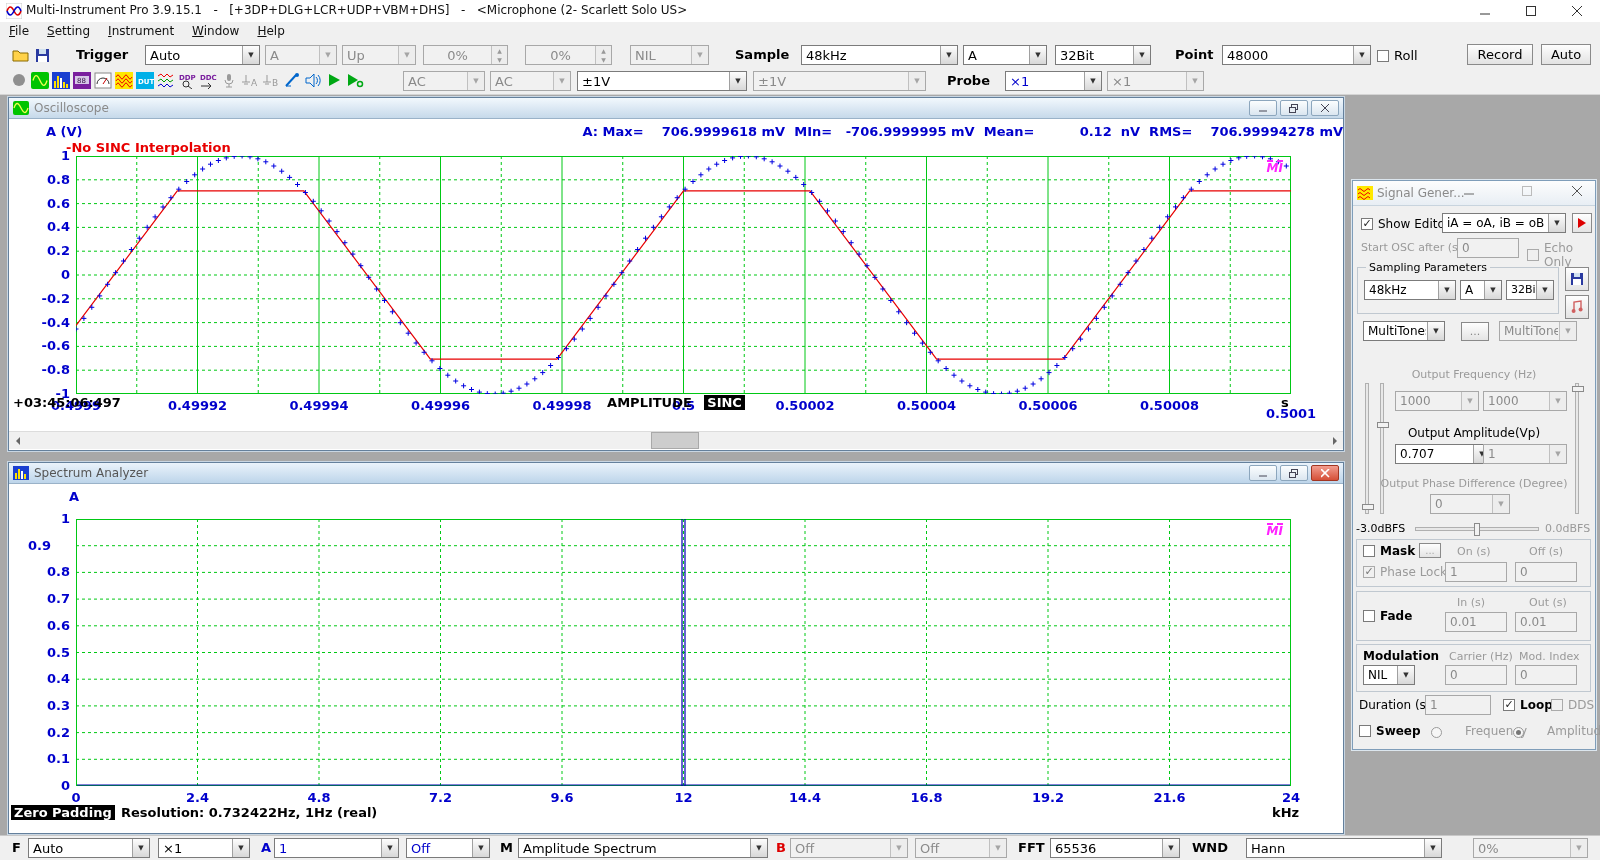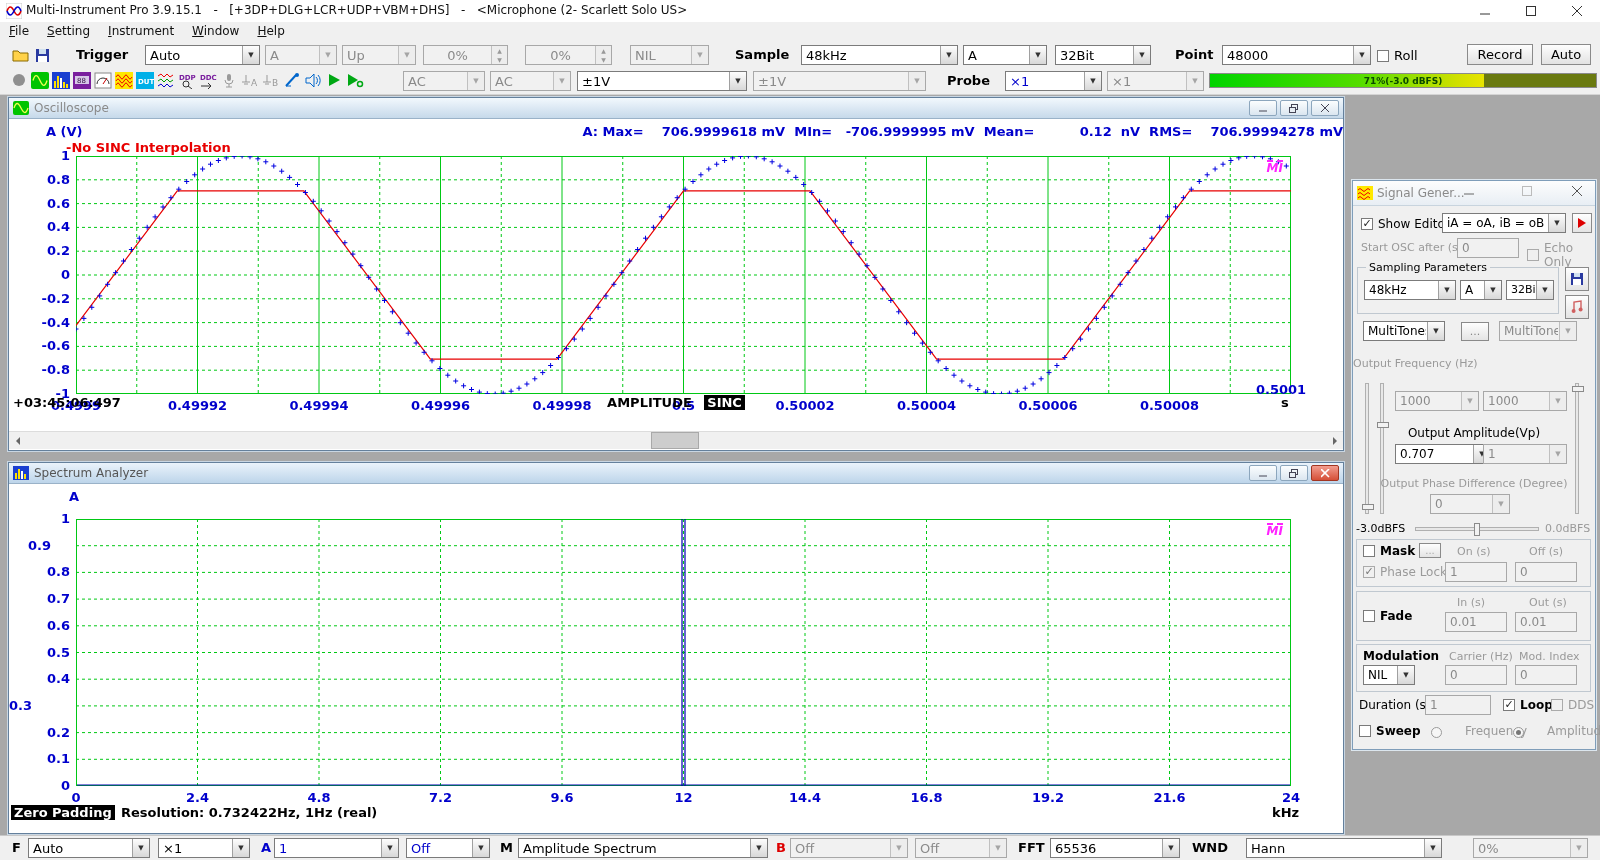--- a/index.html
+++ b/index.html
@@ -327,24 +327,20 @@
       </div>
     <span class="tool-lbl" style="left:947px">Probe</span>
     <div class="combo blue" style="left:1005px;width:97px">
       <span class="ct">×1</span>
         <span class="cb">▼</span>
       </div>
     <div class="combo dis" style="left:1107px;width:97px">
       <span class="ct">×1</span>
         <span class="cb">▼</span>
       </div>
-    <div id="meter">
-      <div class="fill" id="meter-fill" style="width: 71%;"></div>
-      <div class="mtxt">71%(-3.0 dBFS)</div>
-    </div>
   </div>
 
   <div class="win" id="osc-win" style="left:8px;top:97px;width:1334px;height:352px">
     <div class="tb">
       <svg width="16" height="14" style="margin-left:4px">
         <rect width="16" height="14" fill="#00c400" rx="2"></rect>
           <path d="M1 7 C3 1,5 1,8 7 S13 13,15 7" stroke="#ecff50" fill="none" stroke-width="1.3"></path>
         </svg>
       <span class="wt">Oscilloscope</span>
       <span class="wbtns">
@@ -422,21 +418,21 @@
         <div class="ticklab" style="left: 32px; top: 300px; width: 70px; text-align: center;">0.4999</div>
         <div class="ticklab" style="left: 153.5px; top: 300px; width: 70px; text-align: center;">0.49992</div>
         <div class="ticklab" style="left: 275px; top: 300px; width: 70px; text-align: center;">0.49994</div>
         <div class="ticklab" style="left: 396.5px; top: 300px; width: 70px; text-align: center;">0.49996</div>
         <div class="ticklab" style="left: 518px; top: 300px; width: 70px; text-align: center;">0.49998</div>
         <div class="ticklab" style="left: 639.5px; top: 300px; width: 70px; text-align: center;">0.5</div>
         <div class="ticklab" style="left: 761px; top: 300px; width: 70px; text-align: center;">0.50002</div>
         <div class="ticklab" style="left: 882.5px; top: 300px; width: 70px; text-align: center;">0.50004</div>
         <div class="ticklab" style="left: 1004px; top: 300px; width: 70px; text-align: center;">0.50006</div>
         <div class="ticklab" style="left: 1125.5px; top: 300px; width: 70px; text-align: center;">0.50008</div>
-        <div class="ticklab" style="left: 1247px; top: 284px; width: 70px; text-align: left;">0.5001</div>
+        <div class="ticklab" style="left: 1247px; top: 308px; width: 70px; text-align: center;">0.5001</div>
       </div>
     <span class="abs blk" style="left:4px;top:297px">+03:45:06:497</span>
     <div class="abs" style="left:0;right:0;top:297px;text-align:center">
       <span class="blk">AMPLITUDE</span>&nbsp;&nbsp;
       <span class="badge">SINC</span>
     </div>
     <span class="abs blk" style="left:1272px;top:297px">s</span>
     <div class="sb" style="left:0;right:0;top:333px;height:17px">
       <span class="ar" style="left:0">
           <span class="tri-l"></span>
@@ -505,21 +501,21 @@
       <span class="milogo" style="right:8px;top:4px">MI</span>
     </div>
     <div id="spec-ylabs">
         <div class="ticklab" style="left: 0px; top: 48px; width: 61px; text-align: right;">1</div>
         <div class="ticklab" style="left: 0px; top: 74.7px; width: 61px; text-align: center;">0.9</div>
         <div class="ticklab" style="left: 0px; top: 101.4px; width: 61px; text-align: right;">0.8</div>
         <div class="ticklab" style="left: 0px; top: 128.1px; width: 61px; text-align: right;">0.7</div>
         <div class="ticklab" style="left: 0px; top: 154.8px; width: 61px; text-align: right;">0.6</div>
         <div class="ticklab" style="left: 0px; top: 181.5px; width: 61px; text-align: right;">0.5</div>
         <div class="ticklab" style="left: 0px; top: 208.2px; width: 61px; text-align: right;">0.4</div>
-        <div class="ticklab" style="left: 0px; top: 234.9px; width: 61px; text-align: left;">0.3</div>
+        <div class="ticklab" style="left: 0px; top: 234.9px; width: 61px; text-align: right;">0.3</div>
         <div class="ticklab" style="left: 0px; top: 261.6px; width: 61px; text-align: right;">0.2</div>
         <div class="ticklab" style="left: 0px; top: 288.3px; width: 61px; text-align: right;">0.1</div>
         <div class="ticklab" style="left: 0px; top: 315px; width: 61px; text-align: right;">0</div>
       </div>
     <div id="spec-xlabs">
         <div class="ticklab" style="left: 32px; top: 327px; width: 70px; text-align: center;">0</div>
         <div class="ticklab" style="left: 153.5px; top: 327px; width: 70px; text-align: center;">2.4</div>
         <div class="ticklab" style="left: 275px; top: 327px; width: 70px; text-align: center;">4.8</div>
         <div class="ticklab" style="left: 396.5px; top: 327px; width: 70px; text-align: center;">7.2</div>
         <div class="ticklab" style="left: 518px; top: 327px; width: 70px; text-align: center;">9.6</div>
@@ -616,21 +612,21 @@
 
     <div class="vslider" style="left:12px;top:202px;height:131px">
         <span class="vthumb" style="top:120px"></span>
       </div>
     <div class="vslider" style="left:27px;top:202px;height:131px">
         <span class="vthumb" style="top:38px"></span>
       </div>
     <div class="vslider" style="left:222px;top:202px;height:131px">
         <span class="vthumb" style="top:2px"></span>
       </div>
-    <span class="sg-lbl" style="left:0;right:0;top:176px;text-align:left">Output Frequency (Hz)</span>
+    <span class="sg-lbl" style="left:0;right:0;top:187px;text-align:center">Output Frequency (Hz)</span>
     <div class="combo dis" style="left:42px;top:210px;width:84px">
       <span class="ct" style="font-size:12px">1000</span>
         <span class="cb">▼</span>
       </div>
     <div class="combo dis" style="left:130px;top:210px;width:84px">
       <span class="ct" style="font-size:12px">1000</span>
         <span class="cb">▼</span>
       </div>
     <span class="sg-lbl black" style="left:0;right:0;top:245px;text-align:center">Output Amplitude(Vp)</span>
     <div class="combo" style="left:42px;top:263px;width:96px">

